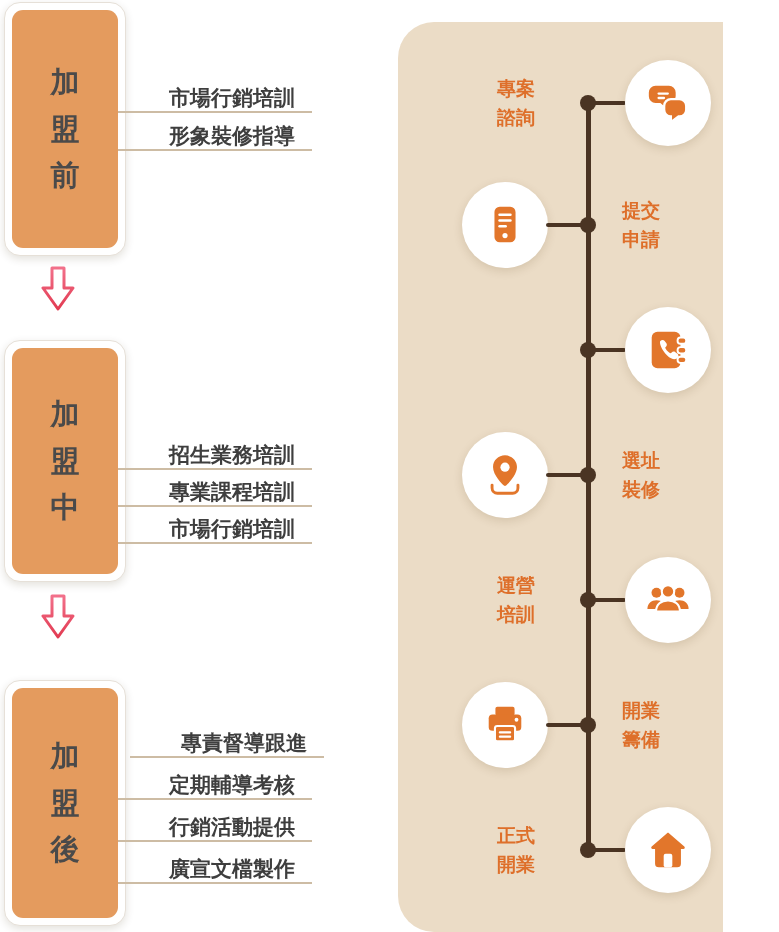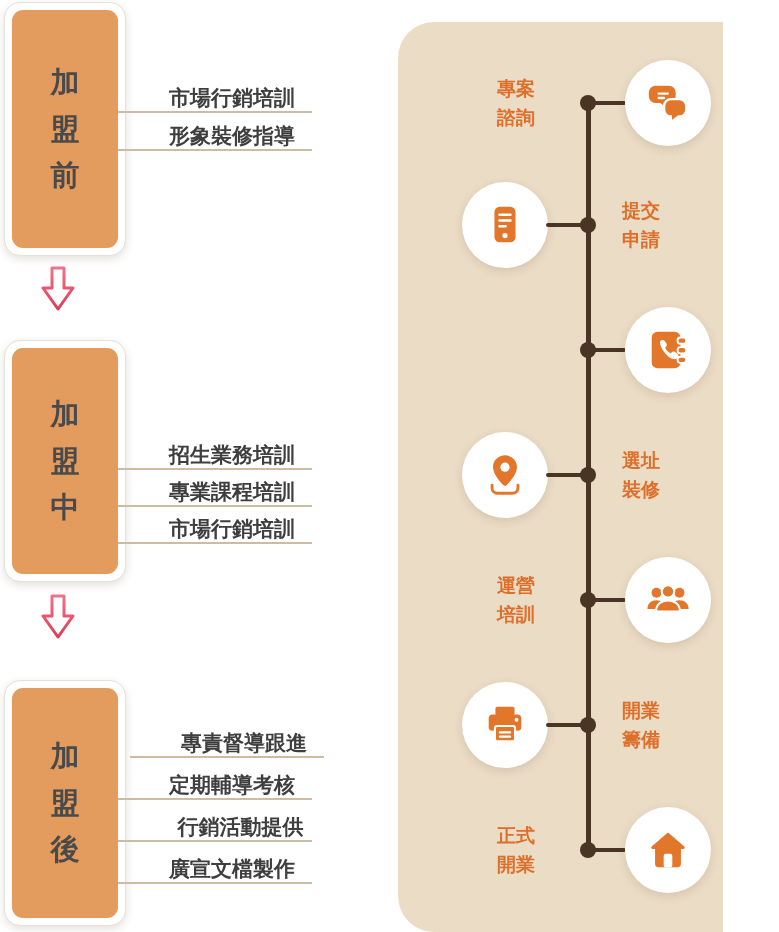--- a/index.html
+++ b/index.html
@@ -174,21 +174,21 @@
     </svg>
   </div>
 
   <div class="stage-card" style="top:680px; height:246px;">
     <div class="stage-box">
       <span class="stage-title">加盟後</span>
     </div>
   </div>
   <div class="flow-item" style="top:730px;margin-left:12px;"><span>專責督導跟進</span></div>
   <div class="flow-item" style="top:772px;"><span>定期輔導考核</span></div>
-  <div class="flow-item" style="top:814px;text-align:center;"><span>行銷活動提供</span></div>
+  <div class="flow-item" style="top:814px;"><span>行銷活動提供</span></div>
   <div class="flow-item" style="top:856px;"><span>廣宣文檔製作</span></div>
 
   <div class="panel">
 
     <div class="tl-line"></div>
 
     <div class="tl-label tl-label-left" style="top:51px;">
       <div>專案</div>
       <div>諮詢</div>
     </div>

